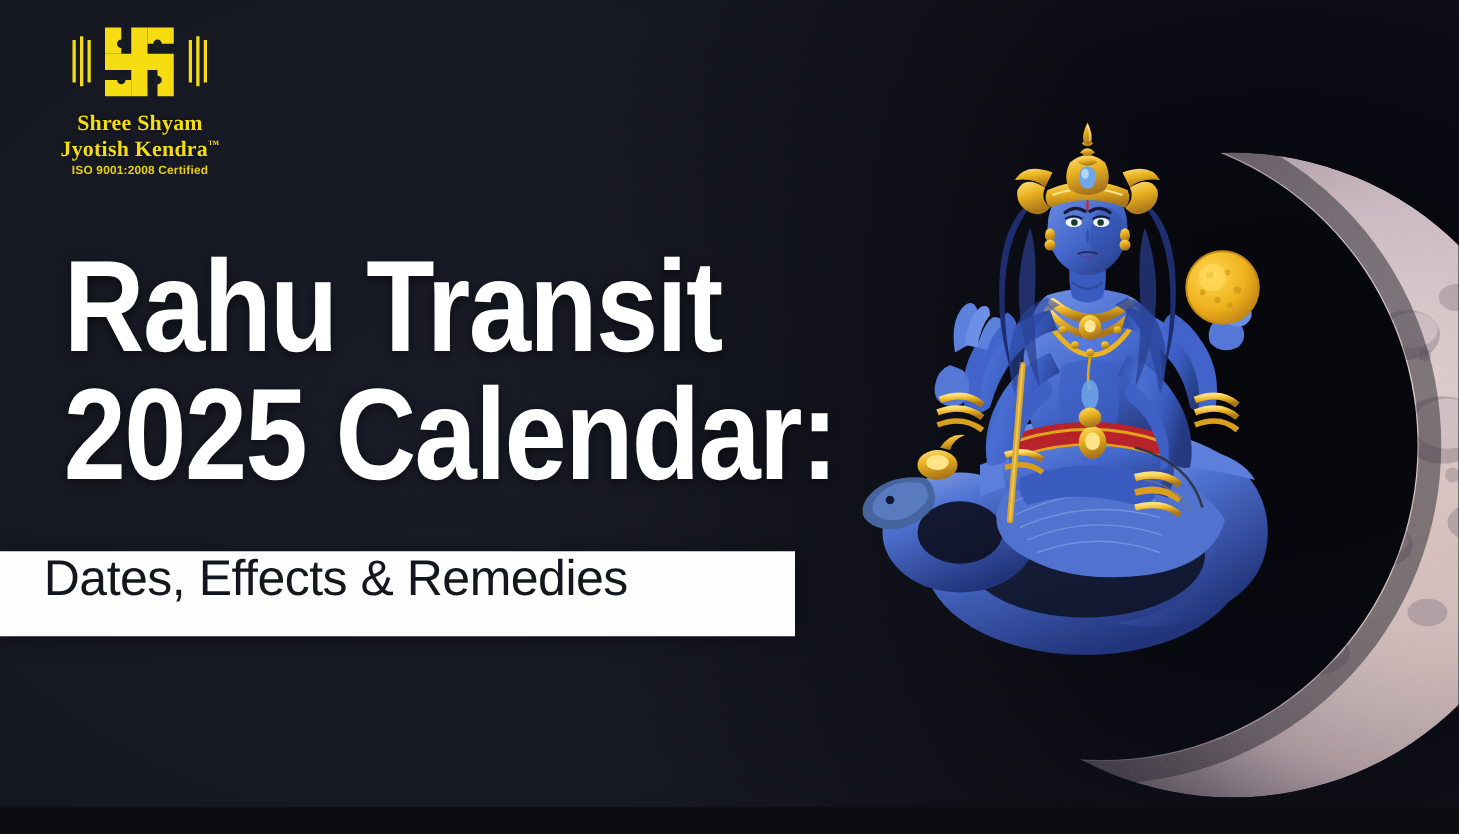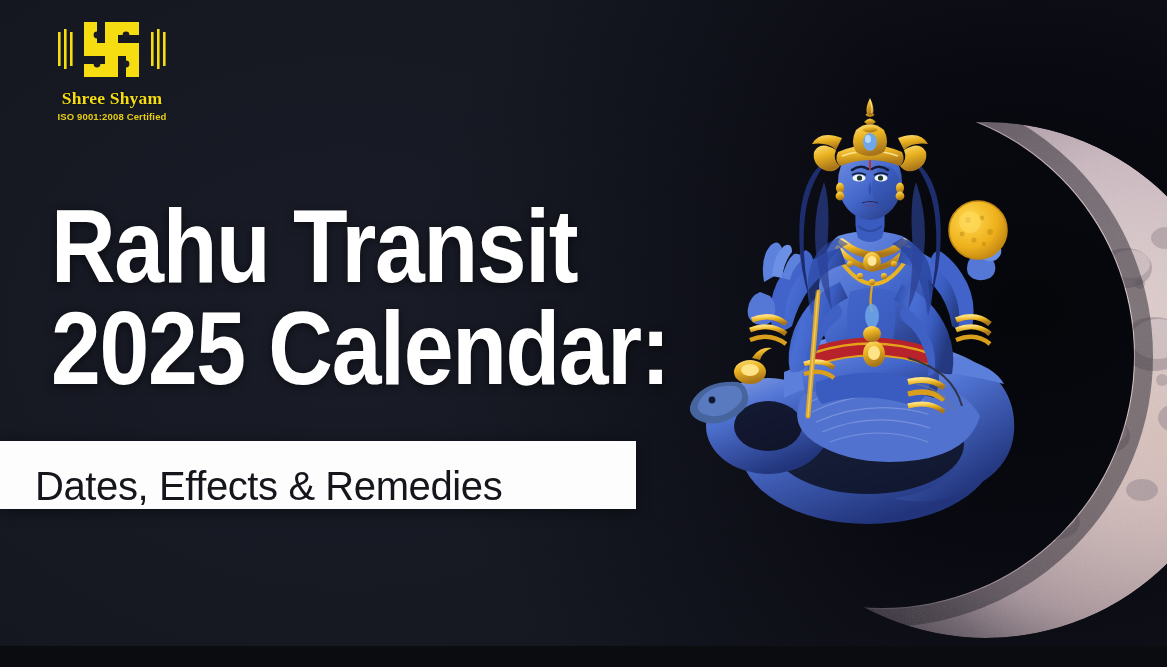--- a/index.html
+++ b/index.html
@@ -94,21 +94,21 @@
 
   
   .subtitle-bar {
     position: absolute;
     left: 0;
     top: 441px;
     width: 636px;
     height: 68px;
     background: #fdfdfd;
     display: flex;
-    align-items: flex-end;
+    align-items: flex-start;
     box-shadow: 0 2px 14px rgba(0,0,0,0.45);
   }
   .subtitle-text {
     margin-left: 35px;
     color: #15161c;
     font-family: "Liberation Sans", sans-serif;
     font-weight: normal;
     font-size: 40px;
     letter-spacing: -0.4px;
     white-space: nowrap;
@@ -471,20 +471,21 @@
         <rect x="30" y="46" width="21" height="13"></rect>
       </g>
       <g fill="#1a1c24">
         <circle cx="43" cy="17" r="3.4"></circle>
         <circle cx="72" cy="17" r="3.4"></circle>
         <circle cx="43" cy="46" r="3.4"></circle>
         <circle cx="72" cy="46" r="3.4"></circle>
       </g>
     </svg>
     <div class="logo-name">Shree Shyam</div>
+    <div class="logo-name"><span>Jyotish Kendra</span><span class="tm">™</span></div>
     <div class="logo-iso">ISO 9001:2008 Certified</div>
   </div>
 
   <div class="headline">
     <span class="headline-line">Rahu Transit</span>
     <span class="headline-line">2025 Calendar:</span>
   </div>
 
   <div class="subtitle-bar">
     <span class="subtitle-text">Dates, Effects &amp; Remedies</span>

